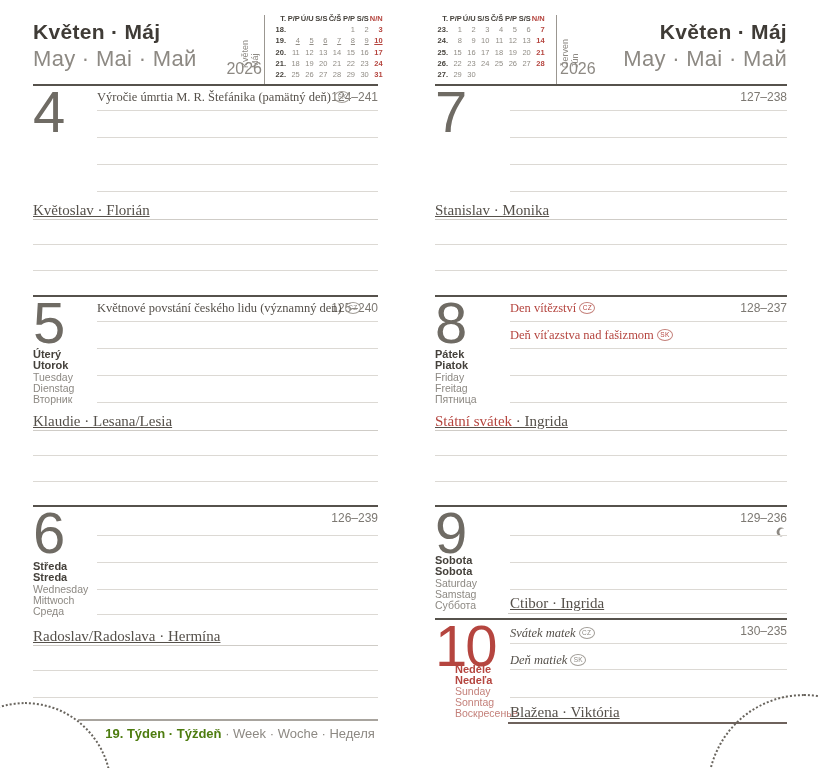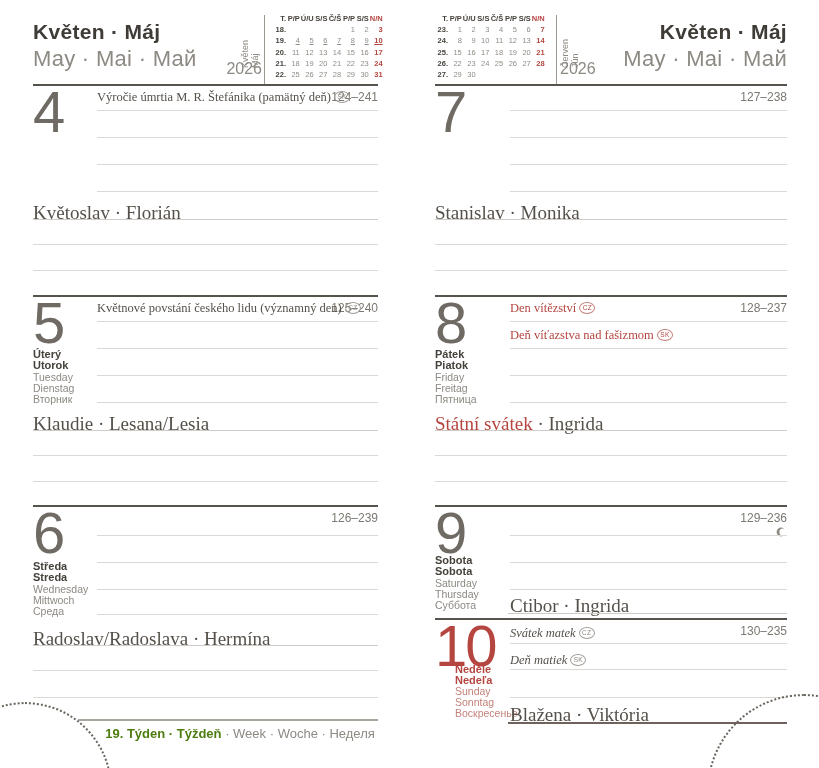--- a/index.html
+++ b/index.html
@@ -36,21 +36,21 @@
   .note.red{color:#b5453f;}
   .note.it{font-style:italic;}
   .tag{display:inline-block;border:1px solid #a19d97;border-radius:50%;font-size:6.5px;line-height:8px;
        padding:1px 2.5px;color:#8d8983;font-family:"Liberation Sans",sans-serif;font-style:normal;
        vertical-align:2px;letter-spacing:.2px;margin-left:3px;}
   .note.red .tag{border-color:#c4807a;color:#b5453f;}
   .wl{position:absolute;height:1px;background:#dcd9d4;right:0;}
   .lp .wl{left:64px;} .rp .wl{left:75px;}
   .fl{position:absolute;height:1px;background:#dcd9d4;left:0;right:0;}
   .nd{position:absolute;left:0;font-family:"Liberation Serif","DejaVu Serif",serif;
-      font-size:19px;color:#55504a;white-space:nowrap;}
+      font-size:15px;color:#55504a;white-space:nowrap;text-decoration:underline;}
   .nd .redtxt{color:#b5453f;}
   .ndl{position:absolute;left:0;right:0;height:1px;background:#cfccc7;}
   .ndl.dark{height:2px;background:#6e625c;}
 
   
   .weekline{position:absolute;height:2px;background:#a8a49e;}
   .weekfoot{position:absolute;font-size:13px;color:#8d8983;text-align:center;white-space:nowrap;}
   .weekfoot .b{font-weight:bold;color:#4d7c0f;}
 
   
@@ -287,21 +287,21 @@
           <circle cx="6.9" cy="5" r="3.5" fill="#ffffff"></circle>
         </svg>
     </div>
     <div class="wl" style="top:28px"></div>
     <div class="wl" style="top:55px"></div>
     <div class="wl" style="top:82px"></div>
     <div class="dnames" style="top:48px">
       <div class="b">Sobota</div>
       <div class="b">Sobota</div>
       <div>Saturday</div>
-      <div>Thursday</div>
+      <div>Samstag</div>
       <div>Суббота</div>
     </div>
     <div class="nd" style="left:75px;top:88px"><span>Ctibor · Ingrida</span></div>
     <div class="ndl" style="left:73px;top:106px"></div>
   </section>
 
   <section class="day rp sun" style="left:435px;top:618px;width:352px;height:112px">
     <div class="dnum">10</div>
     <div class="pgref">130–235</div>
     <div class="note it" style="left:75px;top:6px">

